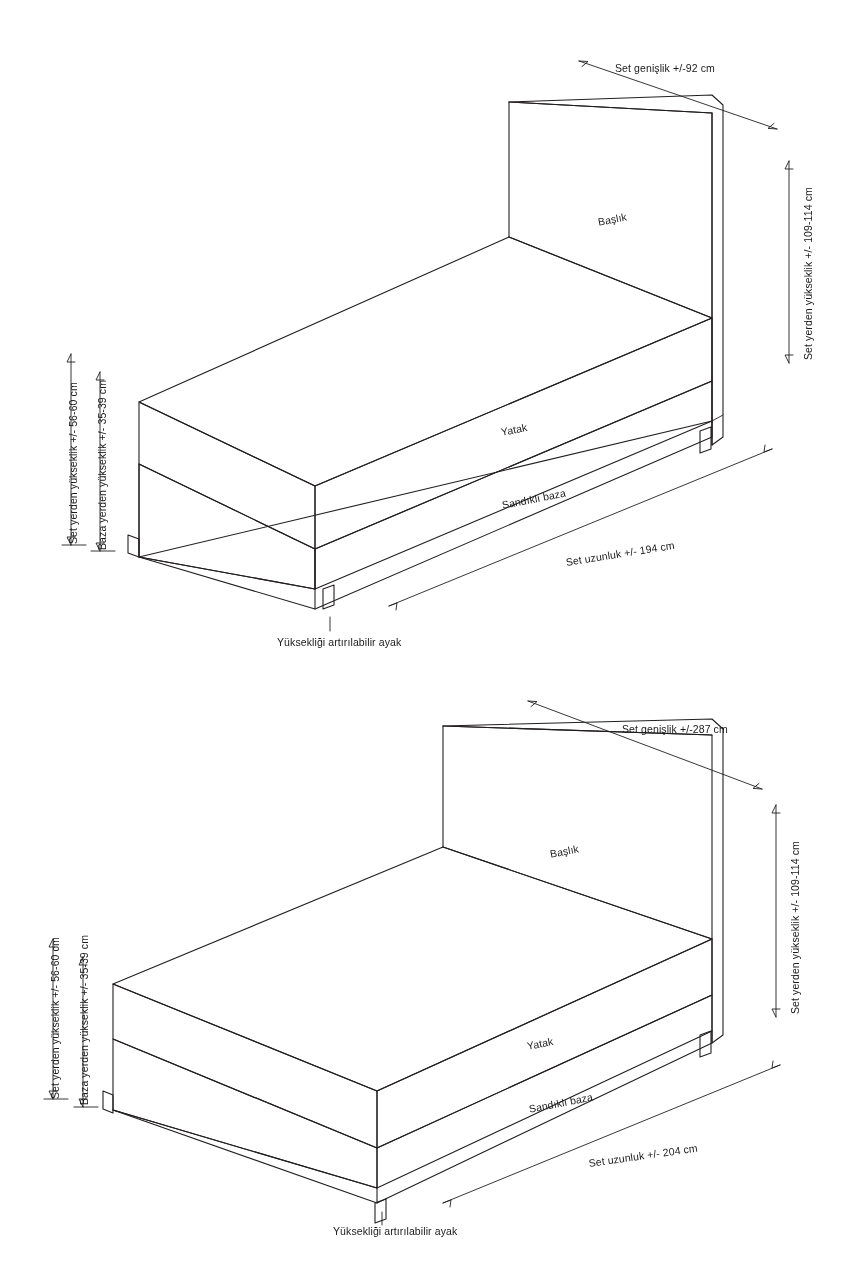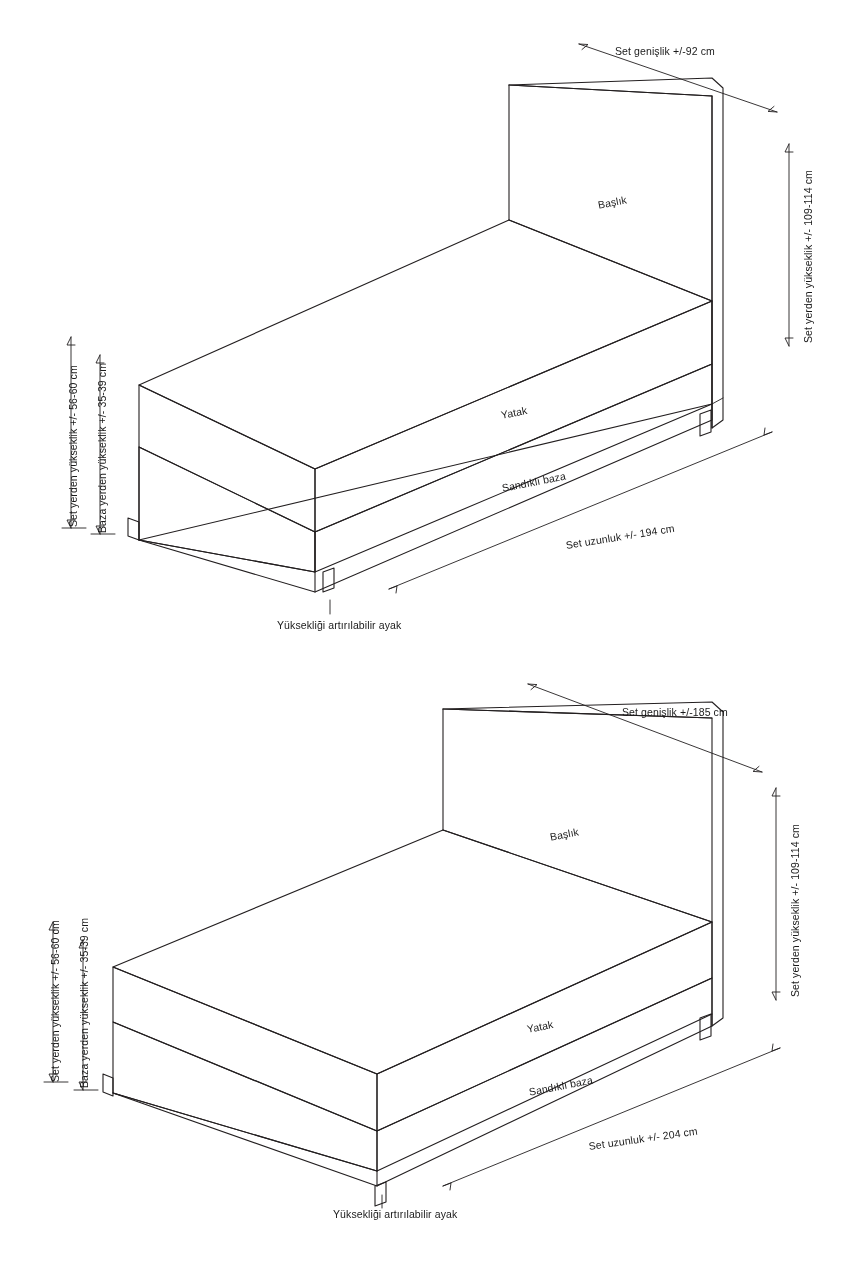--- a/index.html
+++ b/index.html
@@ -11,20 +11,21 @@
     width: 853px;
     height: 1280px;
     font-family: "Liberation Sans", sans-serif;
     color: #1a1a1a;
     position: relative;
     overflow: hidden;
   }
   .diagram-root {
     position: absolute;
     inset: 0;
+    margin-top: 17px;
   }
   svg.bed-svg {
     position: absolute;
     left: 0;
     top: 0;
     width: 853px;
     height: 1280px;
   }
   .lbl {
     position: absolute;
@@ -178,21 +179,21 @@
   <div class="lbl slight-up" style="left:565px; top:540px;">Set uzunluk +/- 194 cm</div>
 
   <div class="lbl tilt-part" style="left:597px; top:200px;">Başlık</div>
 
   <div class="lbl tilt-part" style="left:500px; top:410px;">Yatak</div>
 
   <div class="lbl tilt-part" style="left:501px; top:483px;">Sandıklı baza</div>
 
   <div class="lbl" style="left:277px; top:620px;">Yüksekliği artırılabilir ayak</div>
 
-  <div class="lbl" style="left:622px; top:707px;">Set genişlik +/-185 cm</div>
+  <div class="lbl" style="left:622px; top:707px;">Set genişlik +/-287 cm</div>
 
   <div class="lbl rot90" style="left:790px; top:997px;">Set yerden yükseklik +/- 109-114 cm</div>
 
   <div class="lbl rot90" style="left:50px; top:1082px;">Set yerden yükseklik +/- 56-60 cm</div>
 
   <div class="lbl rot90" style="left:79px; top:1088px;">Baza yerden yükseklik +/- 35-39 cm</div>
 
   <div class="lbl slight-up-small" style="left:588px; top:1141px;">Set uzunluk +/- 204 cm</div>
 
   <div class="lbl tilt-part" style="left:549px; top:832px;">Başlık</div>

